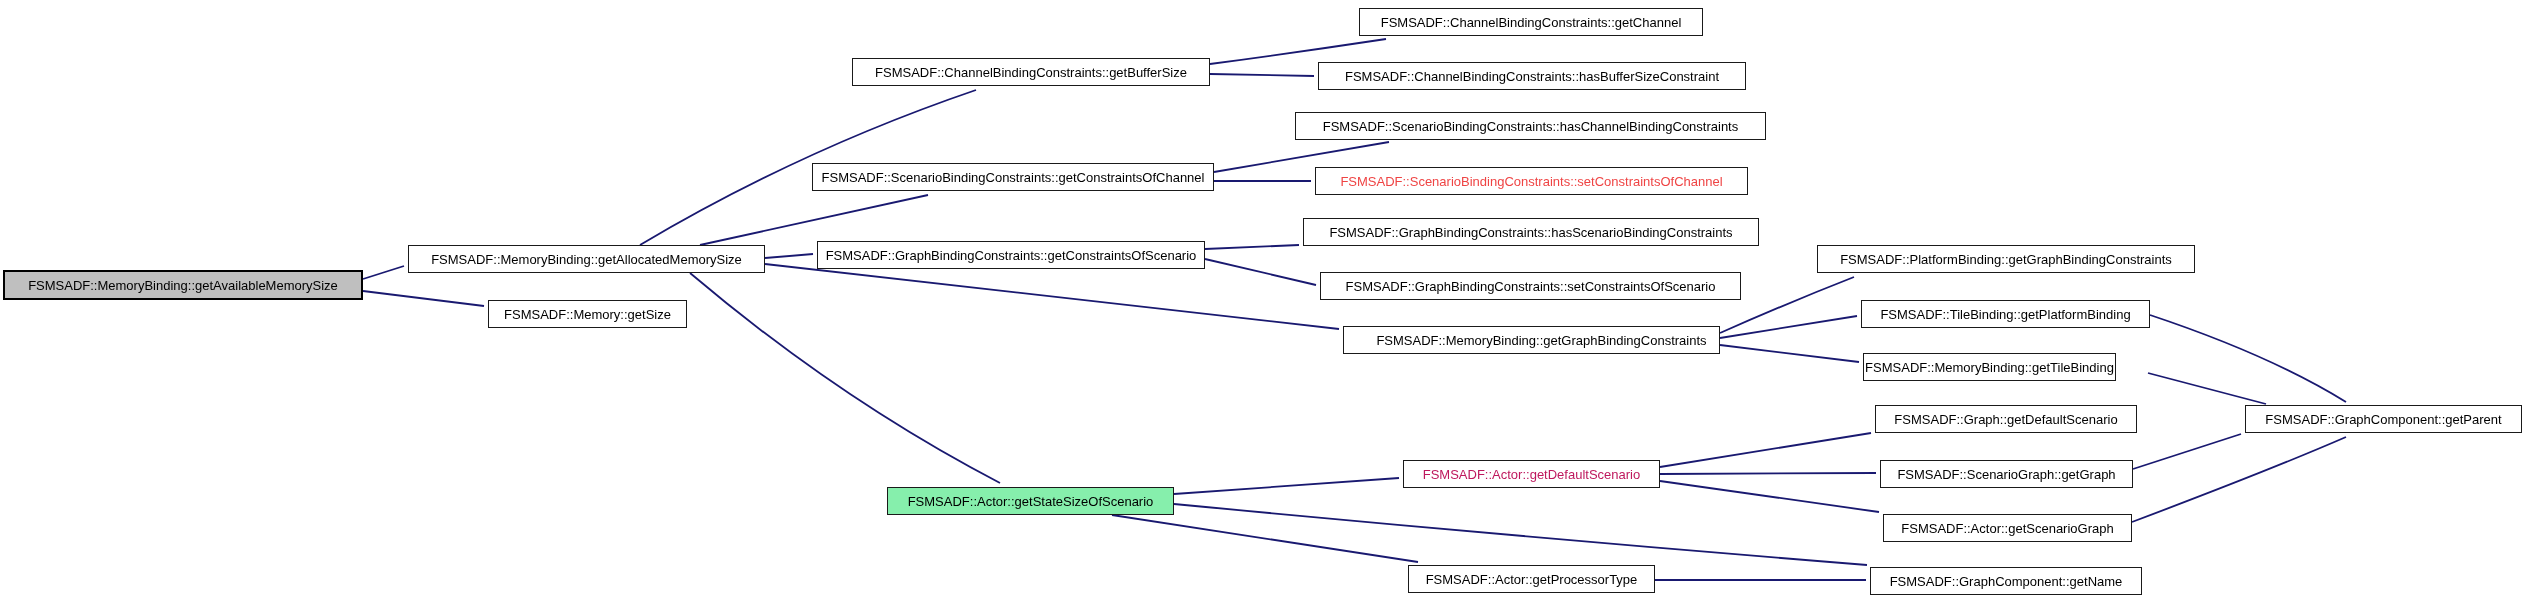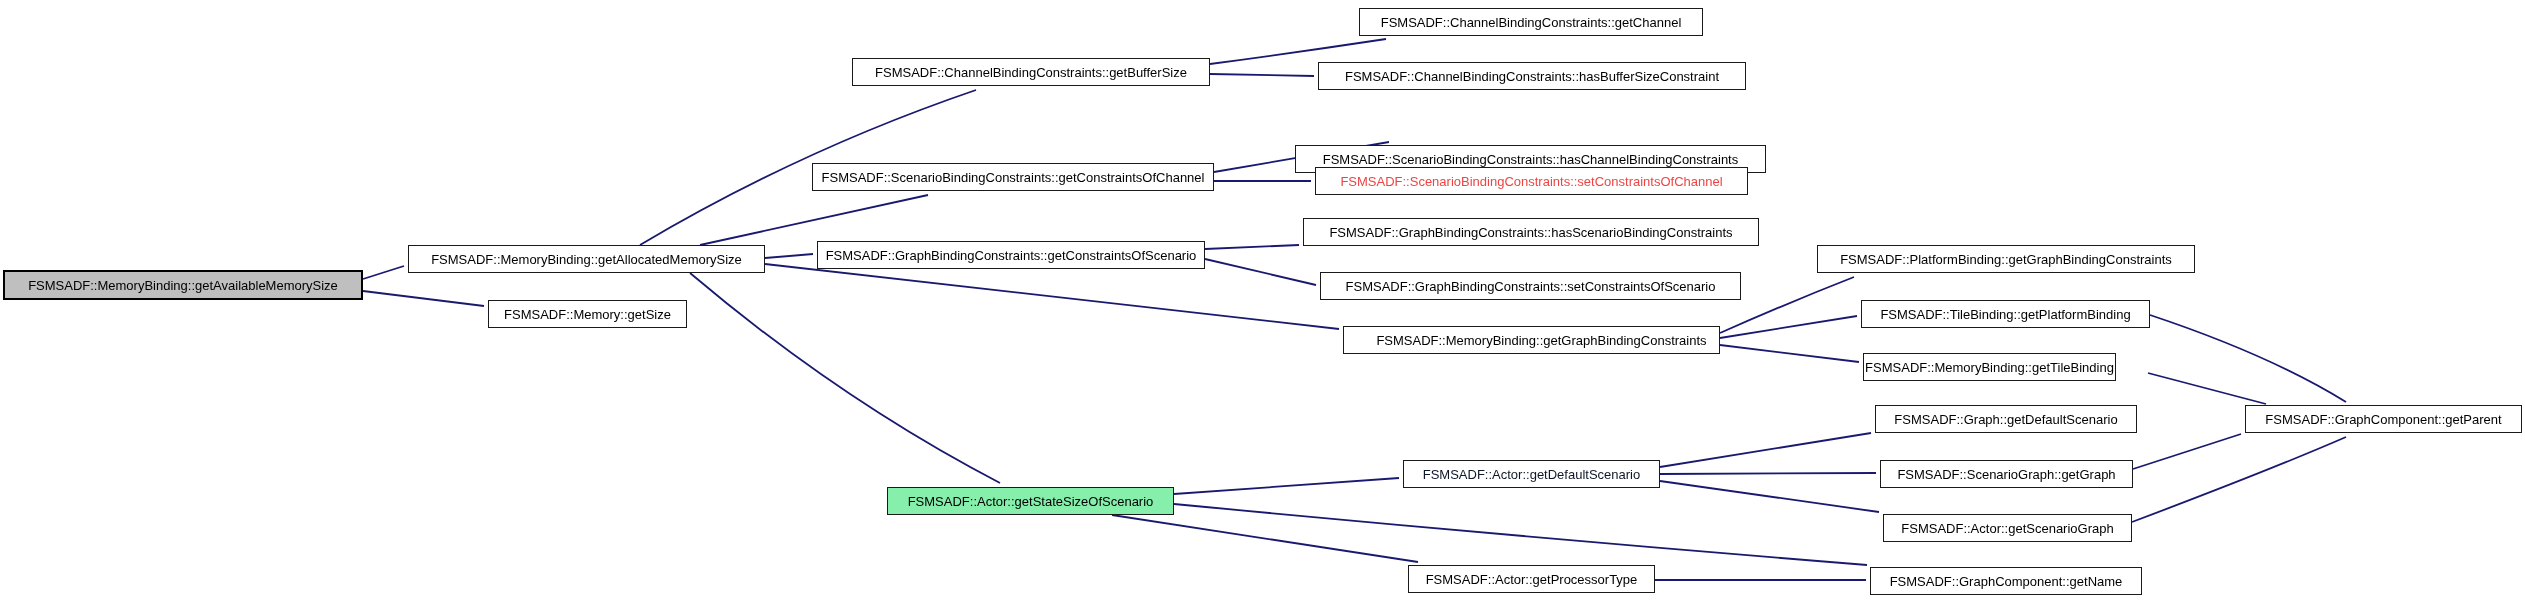--- a/index.html
+++ b/index.html
@@ -72,31 +72,31 @@
       </g>
   </svg>
   <div>
       <div class="node highlight" style="left: 3px; top: 270px; width: 360px; height: 30px; background: rgb(191, 191, 191); color: rgb(0, 0, 0);">FSMSADF::MemoryBinding::getAvailableMemorySize</div>
       <div class="node" style="left: 408px; top: 245px; width: 357px; height: 28px; background: rgb(255, 255, 255); color: rgb(0, 0, 0); text-align: right;">FSMSADF::MemoryBinding::getAllocatedMemorySize</div>
       <div class="node" style="left: 488px; top: 300px; width: 199px; height: 28px; background: rgb(255, 255, 255); color: rgb(0, 0, 0);">FSMSADF::Memory::getSize</div>
       <div class="node" style="left: 852px; top: 58px; width: 358px; height: 28px; background: rgb(255, 255, 255); color: rgb(0, 0, 0);">FSMSADF::ChannelBindingConstraints::getBufferSize</div>
       <div class="node" style="left: 1359px; top: 8px; width: 344px; height: 28px; background: rgb(255, 255, 255); color: rgb(0, 0, 0);">FSMSADF::ChannelBindingConstraints::getChannel</div>
       <div class="node" style="left: 1318px; top: 62px; width: 428px; height: 28px; background: rgb(255, 255, 255); color: rgb(0, 0, 0);">FSMSADF::ChannelBindingConstraints::hasBufferSizeConstraint</div>
       <div class="node" style="left: 812px; top: 163px; width: 402px; height: 28px; background: rgb(255, 255, 255); color: rgb(0, 0, 0);">FSMSADF::ScenarioBindingConstraints::getConstraintsOfChannel</div>
-      <div class="node" style="left: 1295px; top: 112px; width: 471px; height: 28px; background: rgb(255, 255, 255); color: rgb(0, 0, 0); margin-top: 33px;">FSMSADF::ScenarioBindingConstraints::hasChannelBindingConstraints</div>
+      <div class="node" style="left: 1295px; top: 112px; width: 471px; height: 28px; background: rgb(255, 255, 255); color: rgb(0, 0, 0);">FSMSADF::ScenarioBindingConstraints::hasChannelBindingConstraints</div>
       <div class="node" style="left: 1315px; top: 167px; width: 433px; height: 28px; background: rgb(255, 255, 255); color: #ef4444;">FSMSADF::ScenarioBindingConstraints::setConstraintsOfChannel</div>
       <div class="node" style="left: 817px; top: 241px; width: 388px; height: 28px; background: rgb(255, 255, 255); color: rgb(0, 0, 0);">FSMSADF::GraphBindingConstraints::getConstraintsOfScenario</div>
       <div class="node" style="left: 1303px; top: 218px; width: 456px; height: 28px; background: rgb(255, 255, 255); color: rgb(0, 0, 0);">FSMSADF::GraphBindingConstraints::hasScenarioBindingConstraints</div>
       <div class="node" style="left: 1320px; top: 272px; width: 421px; height: 28px; background: rgb(255, 255, 255); color: rgb(0, 0, 0);">FSMSADF::GraphBindingConstraints::setConstraintsOfScenario</div>
       <div class="node" style="left: 1343px; top: 326px; width: 377px; height: 28px; background: rgb(255, 255, 255); color: rgb(0, 0, 0); padding-left: 20px;">FSMSADF::MemoryBinding::getGraphBindingConstraints</div>
       <div class="node" style="left: 1817px; top: 245px; width: 378px; height: 28px; background: rgb(255, 255, 255); color: rgb(0, 0, 0);">FSMSADF::PlatformBinding::getGraphBindingConstraints</div>
       <div class="node" style="left: 1861px; top: 300px; width: 289px; height: 28px; background: rgb(255, 255, 255); color: rgb(0, 0, 0);">FSMSADF::TileBinding::getPlatformBinding</div>
       <div class="node" style="left: 1863px; top: 353px; width: 253px; height: 28px; background: rgb(255, 255, 255); color: rgb(0, 0, 0);">FSMSADF::MemoryBinding::getTileBinding</div>
       <div class="node" style="left: 2245px; top: 405px; width: 277px; height: 28px; background: rgb(255, 255, 255); color: rgb(0, 0, 0);">FSMSADF::GraphComponent::getParent</div>
       <div class="node" style="left: 887px; top: 487px; width: 287px; height: 28px; background: #86efac; color: rgb(0, 0, 0);">FSMSADF::Actor::getStateSizeOfScenario</div>
-      <div class="node" style="left: 1403px; top: 460px; width: 257px; height: 28px; background: rgb(255, 255, 255); color: #0f172a;">FSMSADF::Actor::getDefaultScenario</div>
+      <div class="node" style="left: 1403px; top: 460px; width: 257px; height: 28px; background: rgb(255, 255, 255); color: #be185d;">FSMSADF::Actor::getDefaultScenario</div>
       <div class="node" style="left: 1408px; top: 565px; width: 247px; height: 28px; background: rgb(255, 255, 255); color: rgb(0, 0, 0);">FSMSADF::Actor::getProcessorType</div>
       <div class="node" style="left: 1875px; top: 405px; width: 262px; height: 28px; background: rgb(255, 255, 255); color: rgb(0, 0, 0);">FSMSADF::Graph::getDefaultScenario</div>
       <div class="node" style="left: 1880px; top: 460px; width: 253px; height: 28px; background: rgb(255, 255, 255); color: rgb(0, 0, 0);">FSMSADF::ScenarioGraph::getGraph</div>
       <div class="node" style="left: 1883px; top: 514px; width: 249px; height: 28px; background: rgb(255, 255, 255); color: rgb(0, 0, 0);">FSMSADF::Actor::getScenarioGraph</div>
       <div class="node" style="left: 1870px; top: 567px; width: 272px; height: 28px; background: rgb(255, 255, 255); color: rgb(0, 0, 0);">FSMSADF::GraphComponent::getName</div>
     </div>
 </div>
 
 </body></html>

